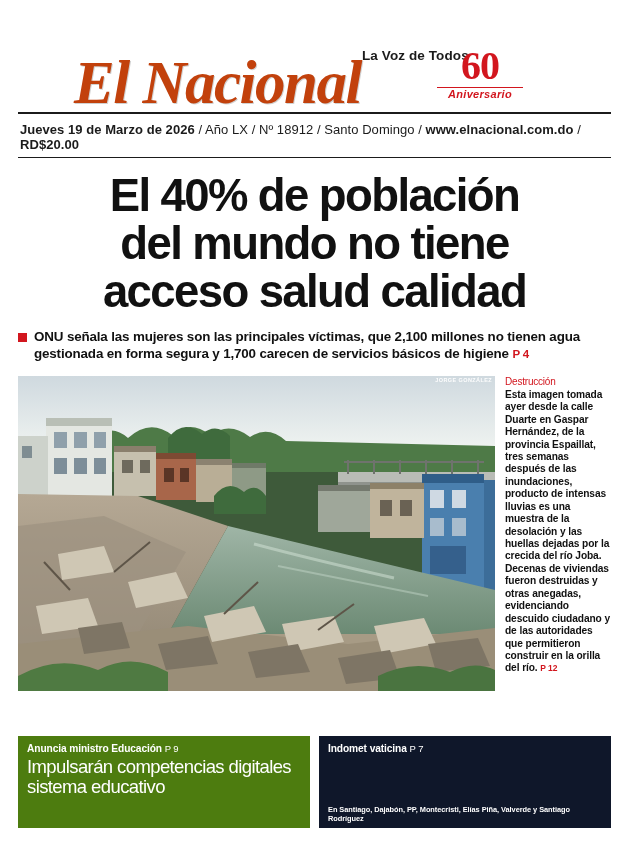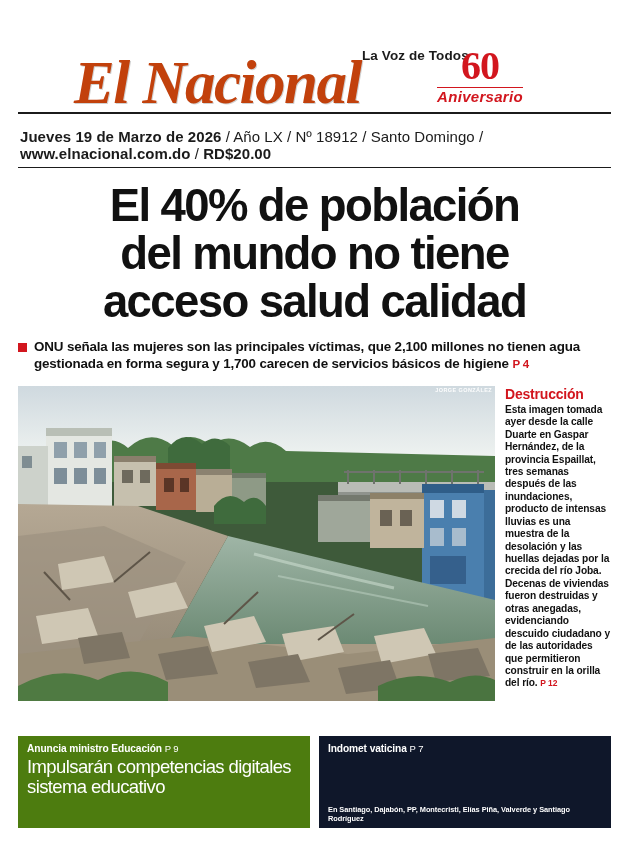--- a/index.html
+++ b/index.html
@@ -50,39 +50,39 @@
     color: #d2161e;
   }
   .anniv .num {
     font-family: "Liberation Serif", serif;
     font-weight: bold;
     font-size: 40px;
     line-height: 1;
     letter-spacing: -1px;
   }
   .anniv .word {
-    font-size: 15px;
+    font-size: 11px;
     font-style: italic;
     font-weight: bold;
     letter-spacing: .3px;
     margin-top: -1px;
   }
   .anniv .rule {
     height: 1px; background: #d2161e; margin: 1px 0 1px 0;
   }
 
   
   .dateline-wrap { margin-top: 2px; }
   .rule-thick { height: 2px; background: #1b1b1b; }
   .rule-thin  { height: 1px; background: #1b1b1b; }
   .dateline {
-    font-size: 15px;
+    font-size: 13px;
     font-weight: bold;
     color: #1b1b1b;
-    padding: 14px 2px 5px 2px;
+    padding: 8px 2px 5px 2px;
     letter-spacing: .05px;
   }
   .dateline .light { font-weight: normal; }
 
   
   .headline {
     margin-top: 14px;
     text-align: center;
     font-family: "Liberation Sans", sans-serif;
     font-weight: bold;
@@ -134,22 +134,22 @@
     letter-spacing: .4px;
     font-weight: bold;
     opacity: .95;
   }
   .sidebar {
     flex: 1 1 auto;
     padding-left: 2px;
   }
   .sidebar h3 {
     color: #d2161e;
-    font-size: 14px;
-    font-weight: bold;
+    font-size: 10px;
+    font-weight: normal;
     letter-spacing: -.2px;
     margin-bottom: 2px;
   }
   .sidebar p {
     font-size: 10.2px;
     line-height: 1.22;
     color: #111;
     font-weight: bold;
     letter-spacing: -.1px;
   }

